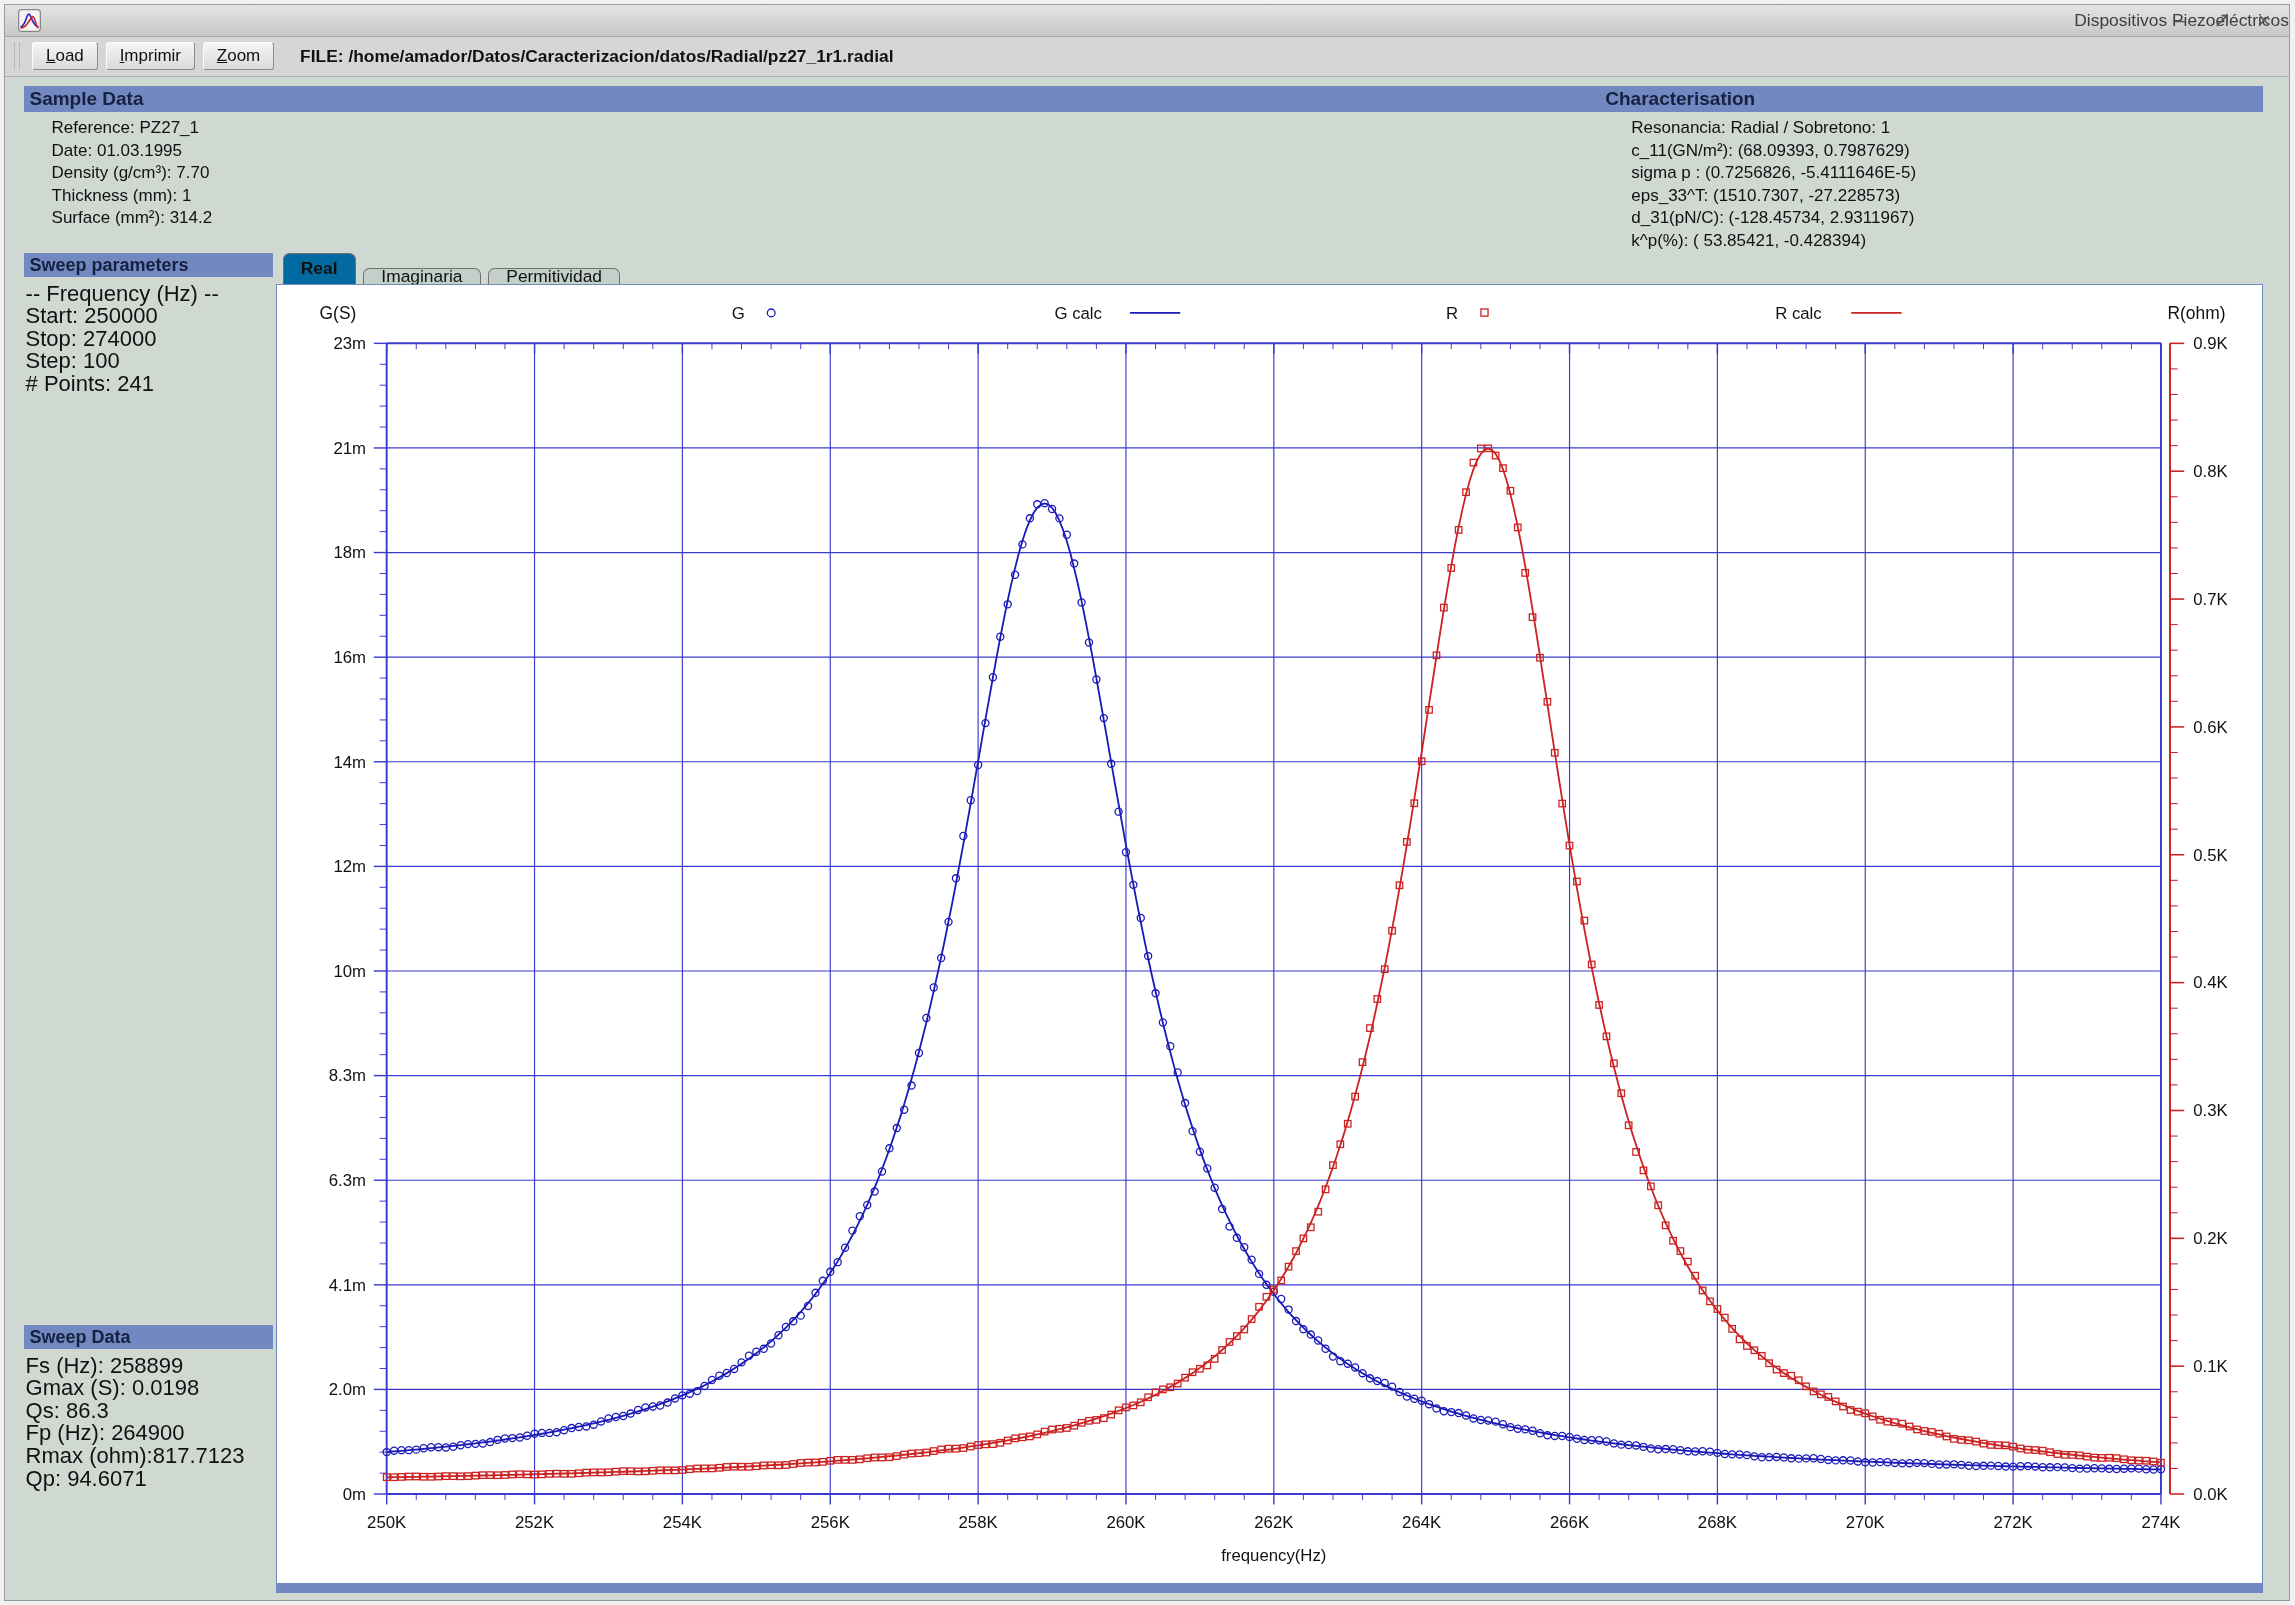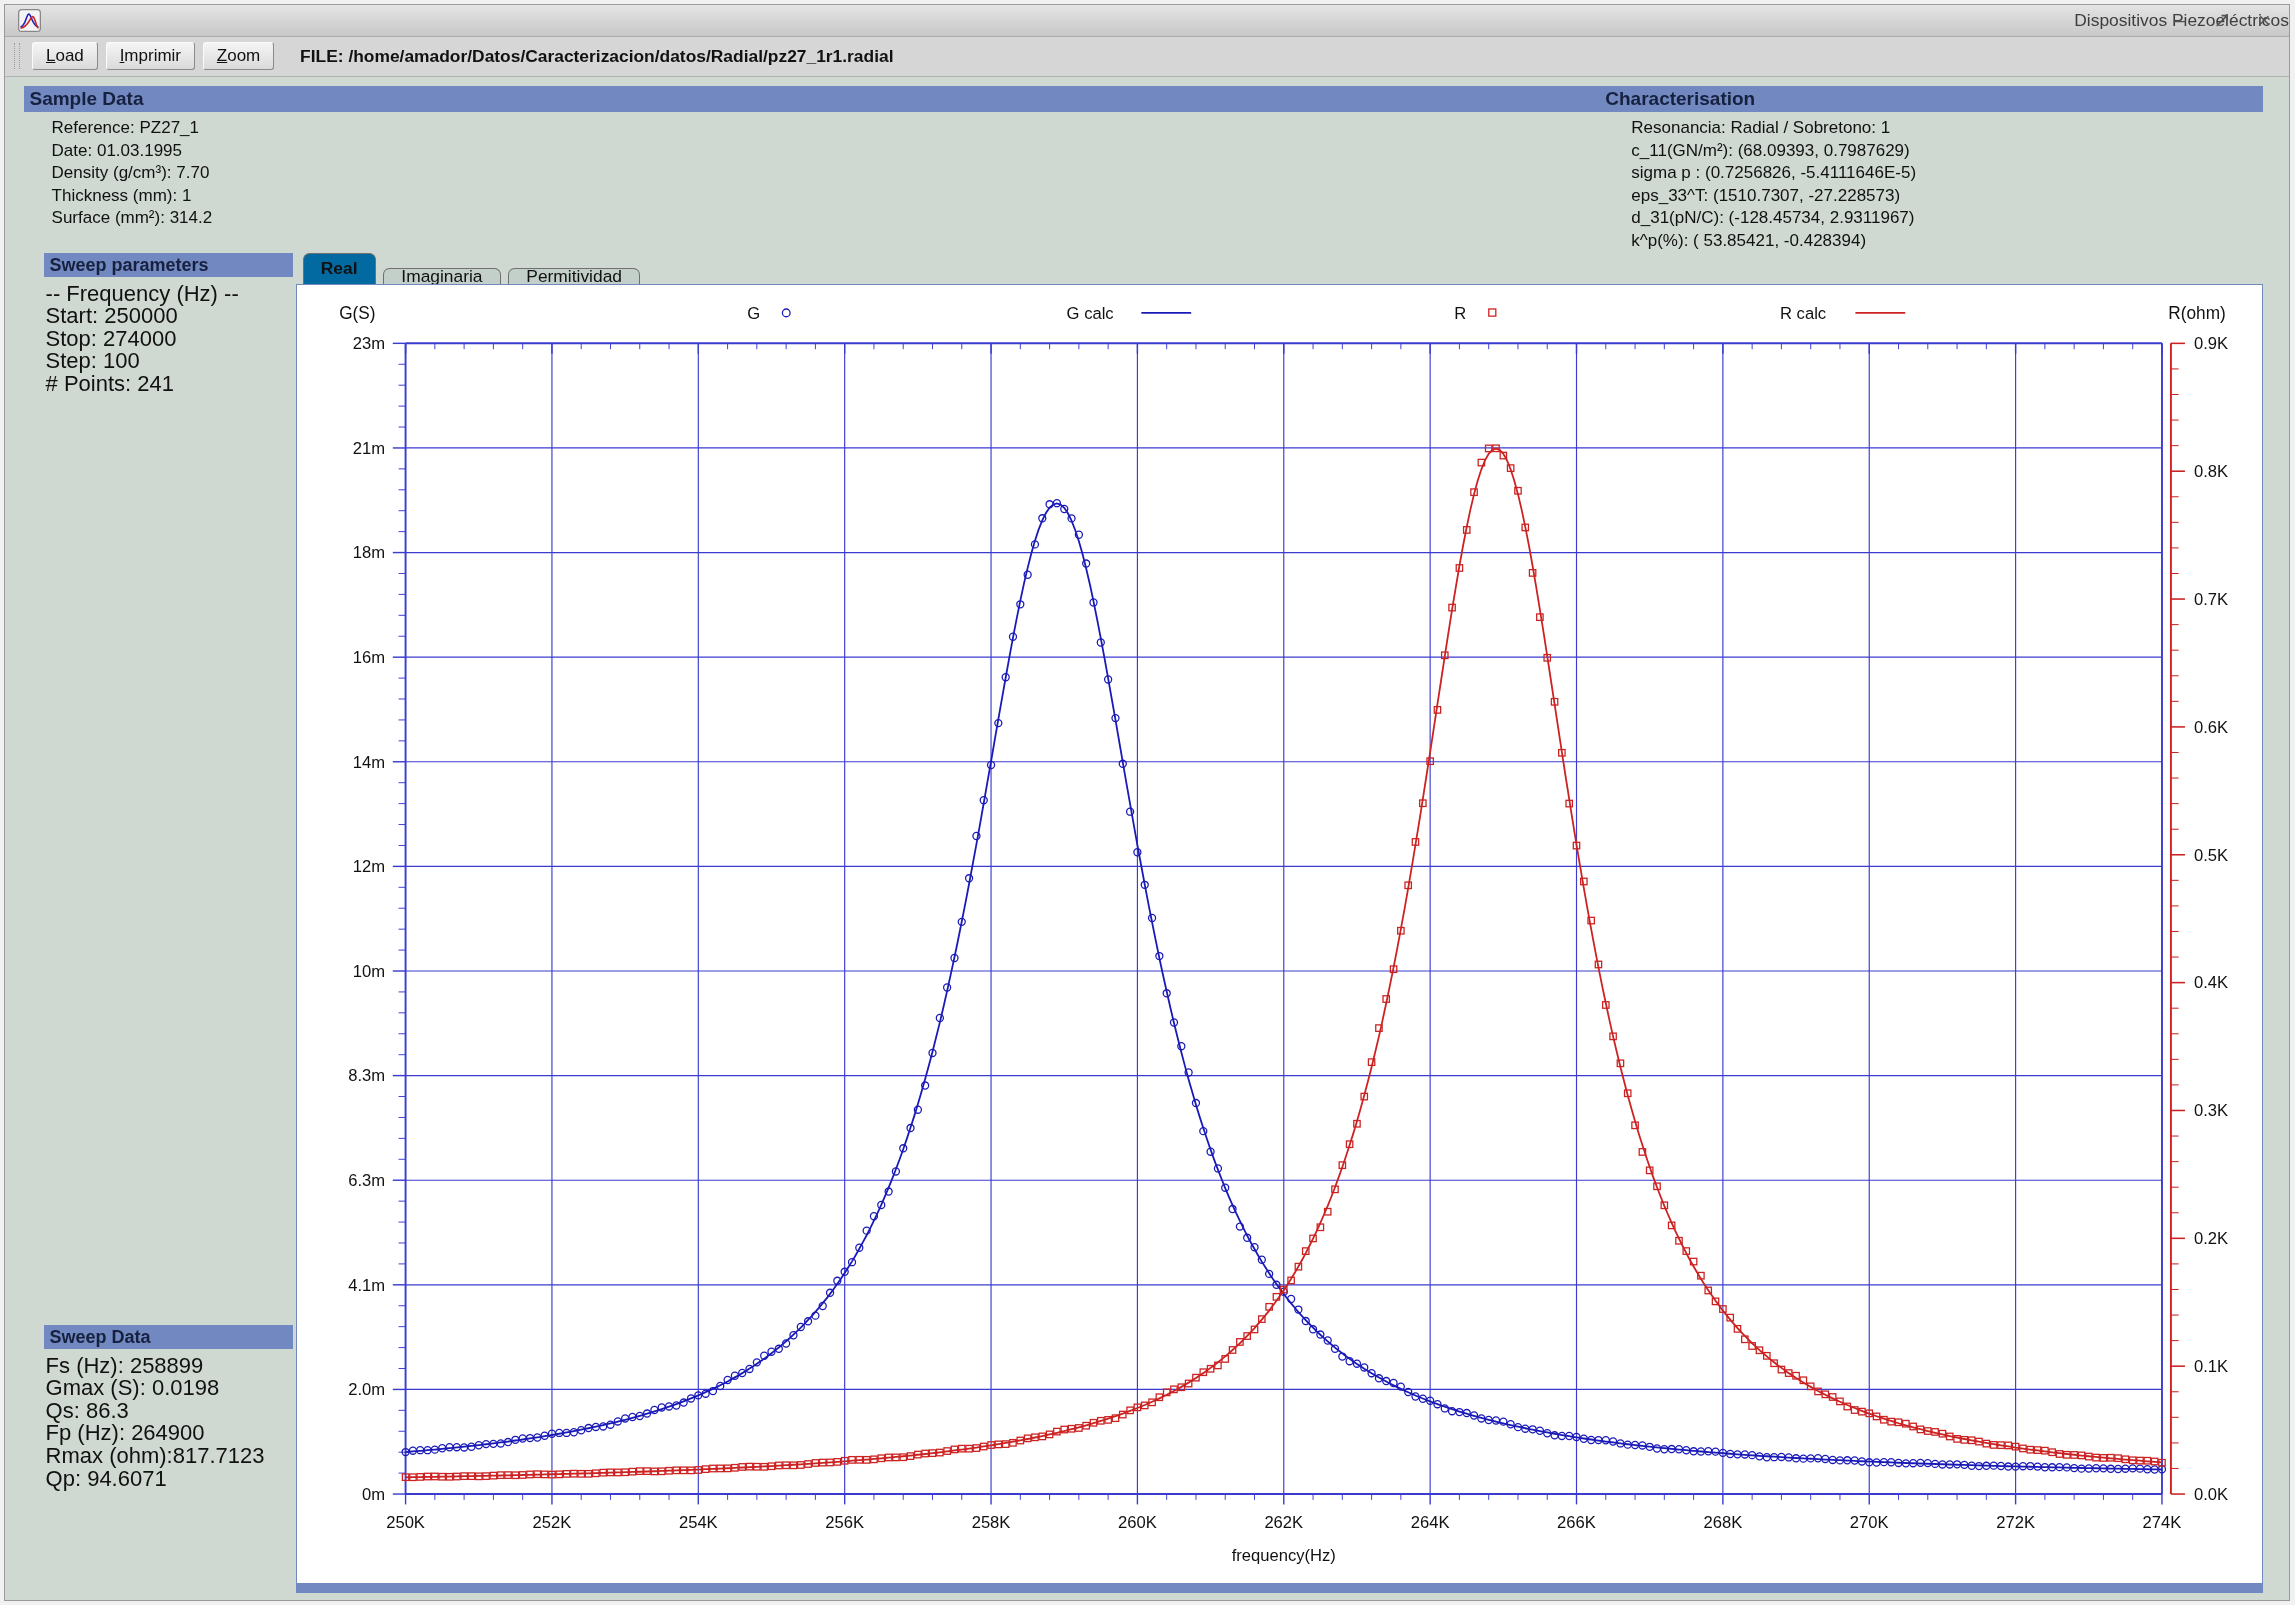--- a/index.html
+++ b/index.html
@@ -60,21 +60,21 @@
     text-align:center;
   }
   .bar-title.sample { left:5.2px; }
   .bar-title.charac { left:1581px; }
   .info-fields { flex:0 0 141px; position:relative; font-size:17px; }
   .info-col { position:absolute; top:5.2px; }
   .info-col.left { left:1.3px; }
   .info-col.right { left:1581px; }
   .info-col div { height:22.6px; line-height:22.6px; white-space:pre;margin-left:26px; }
   
-  .main-row { flex:1; min-height:0; display:flex; padding-bottom:6.5px;margin-left:20px; }
+  .main-row { flex:1; min-height:0; display:flex; padding-bottom:6.5px; }
   .left-col { flex:0 0 252px; position:relative; }
   .panel-bar {
     height:24.5px; background:#7288c0; margin-right:3.2px;
     font-size:18px; font-weight:bold; color:#16213f;
     padding:1.9px 0 0 5.2px; white-space:pre;
   }
   .panel-lines { font-size:22px; padding:5.2px 0 0 1.3px; }
   .panel-lines div { height:22.6px; line-height:22.6px; white-space:pre; }
   .sweep-data-block { position:absolute; left:0; right:0; top:1072px; }
   

